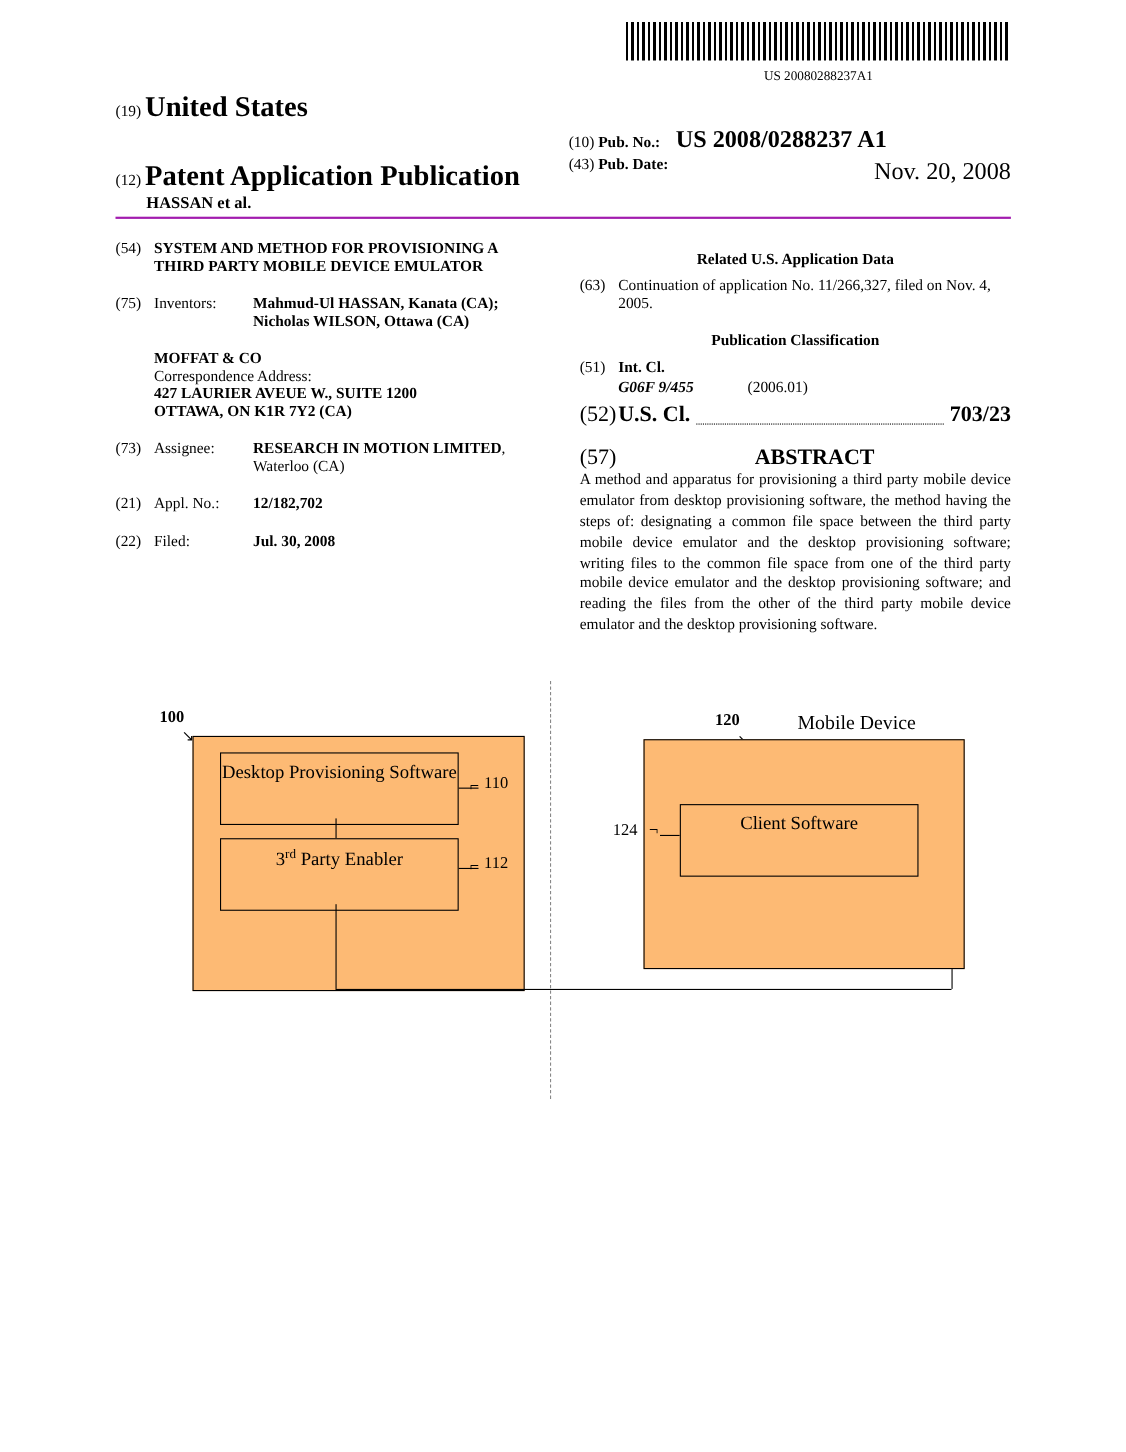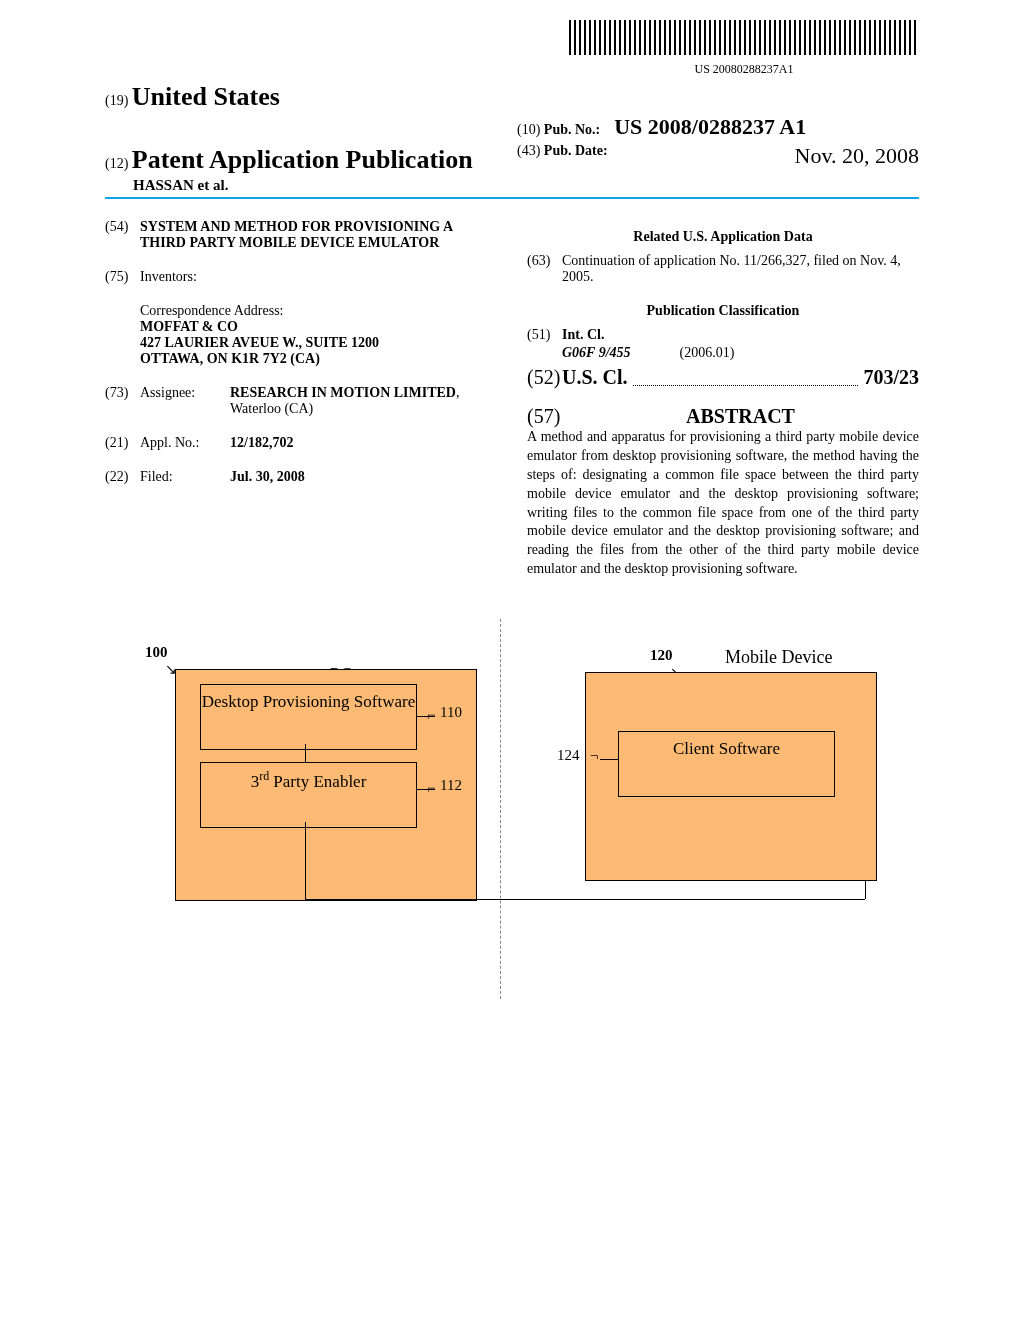--- a/index.html
+++ b/index.html
@@ -27,21 +27,21 @@
     }
     .barcode-text {
       font-size: 12px;
       text-align: center;
       width: 350px;
       display: inline-block;
     }
     .header-section {
       display: flex;
       justify-content: space-between;
-      border-bottom: 2px solid #0ea5e9;
+      border-bottom: 2px solid #a21caf;
       padding-bottom: 3px;
       margin-bottom: 20px;
     }
     .header-left {
       flex: 1;
     }
     .header-right {
       flex: 1;
       padding-left: 10px;
     }
@@ -219,24 +219,25 @@
 
   <div class="content-columns">
     <div class="col">
       <div class="field-row">
         <span class="code">(54)</span>
         <span class="title-value">SYSTEM AND METHOD FOR PROVISIONING A THIRD PARTY MOBILE DEVICE EMULATOR</span>
       </div>
       <div class="field-row">
         <span class="code">(75)</span>
         <span class="label">Inventors:</span>
+        <span class="value"><b>Mahmud-Ul HASSAN, Kanata (CA); Nicholas WILSON, Ottawa (CA)</b></span>
       </div>
       <div class="correspondence">
+        <div><b>MOFFAT &amp; CO</b></div>
         <div>Correspondence Address:</div>
-        <div><b>MOFFAT &amp; CO</b></div>
         <div><b>427 LAURIER AVEUE W., SUITE 1200</b></div>
         <div><b>OTTAWA, ON K1R 7Y2 (CA)</b></div>
       </div>
       <div class="field-row">
         <span class="code">(73)</span>
         <span class="label">Assignee:</span>
         <span class="value"><b>RESEARCH IN MOTION LIMITED</b><span>, Waterloo (CA)</span></span>
       </div>
       <div class="field-row">
         <span class="code">(21)</span>

